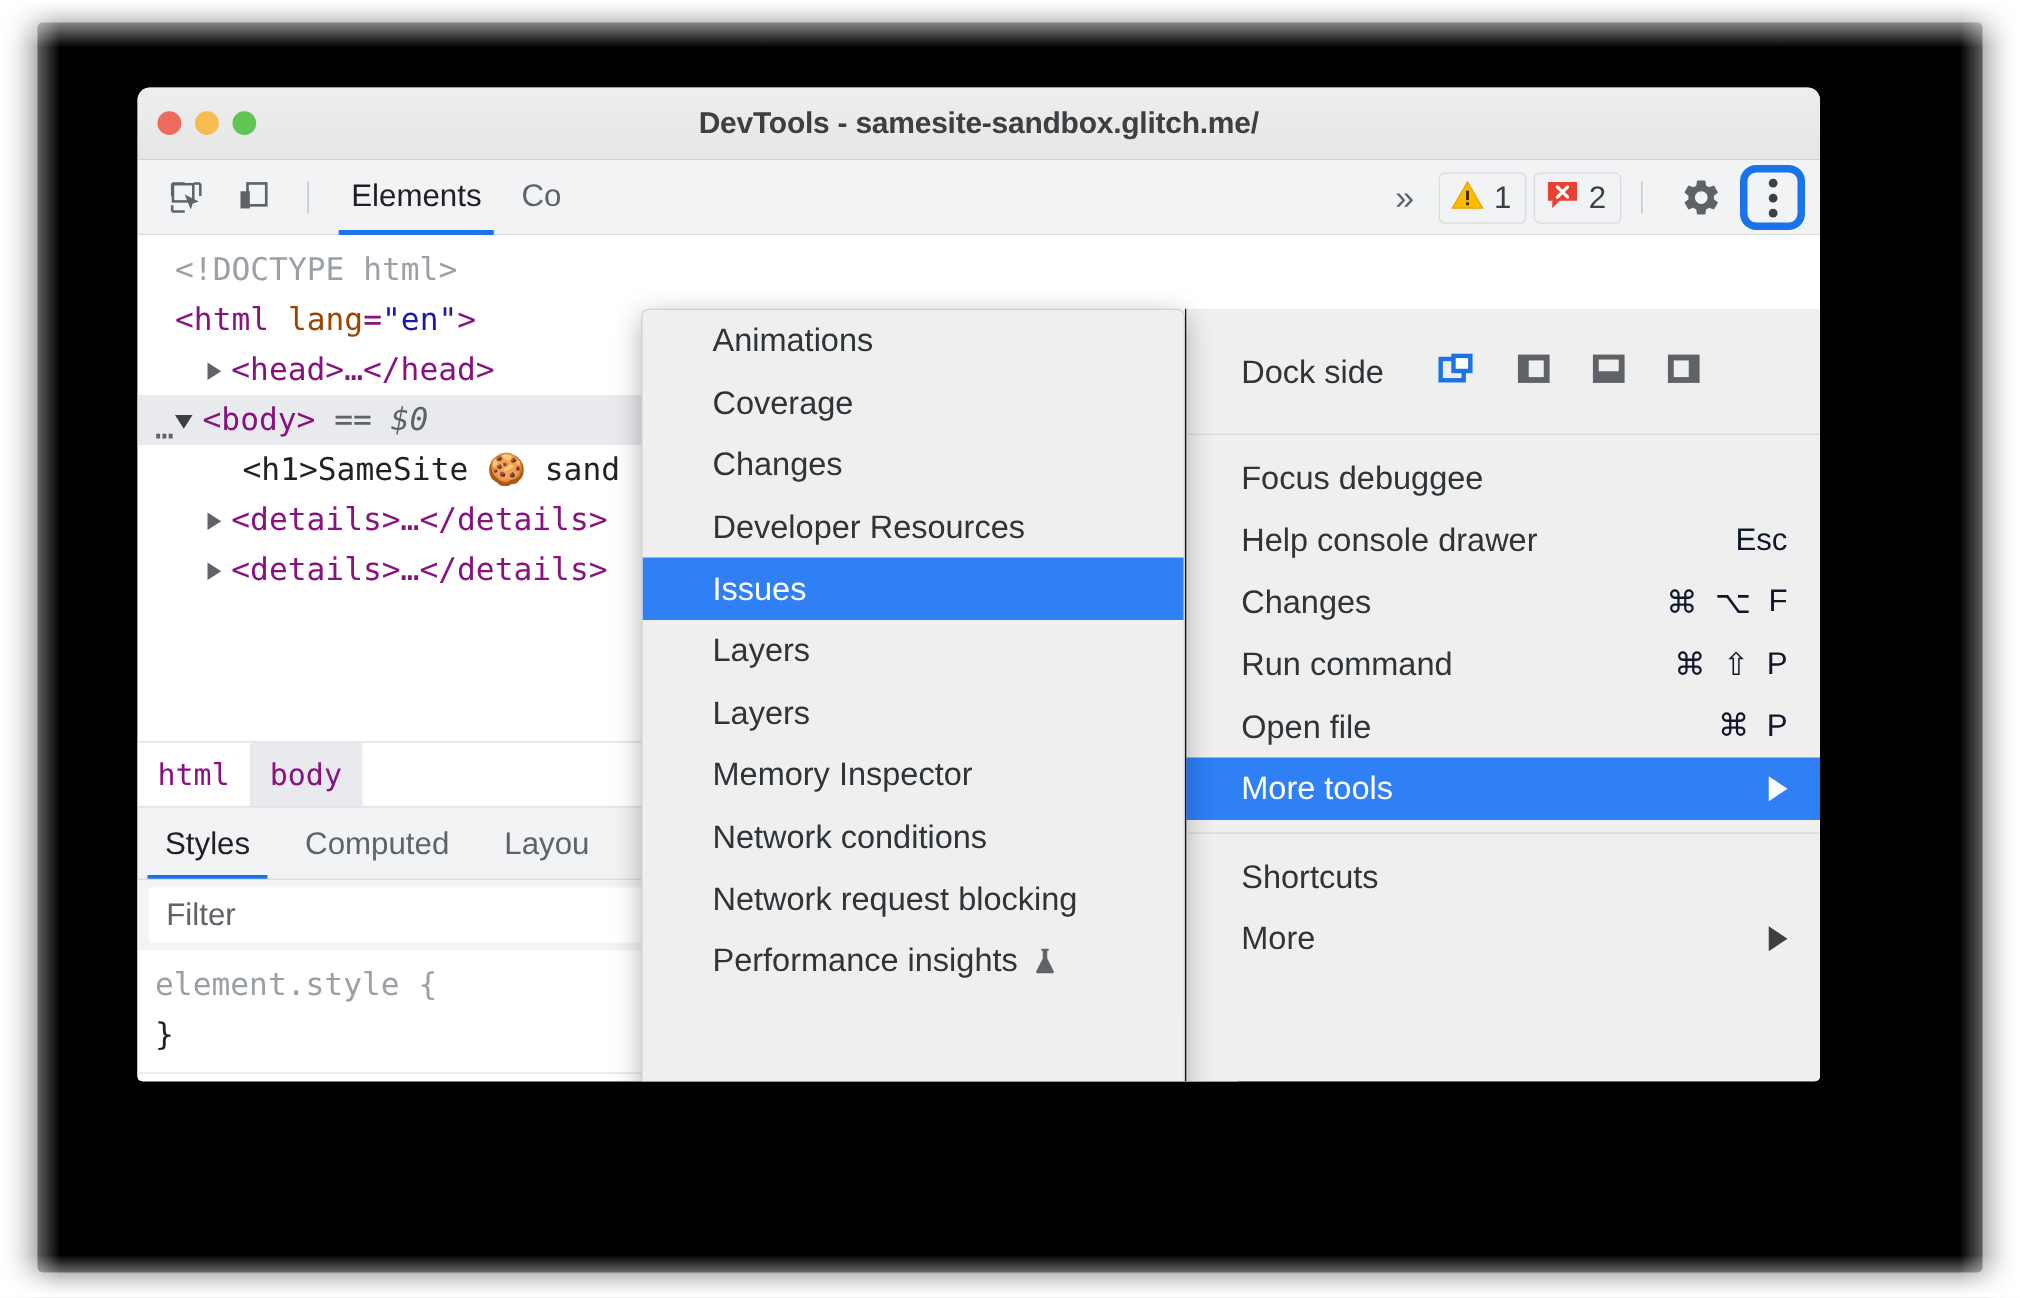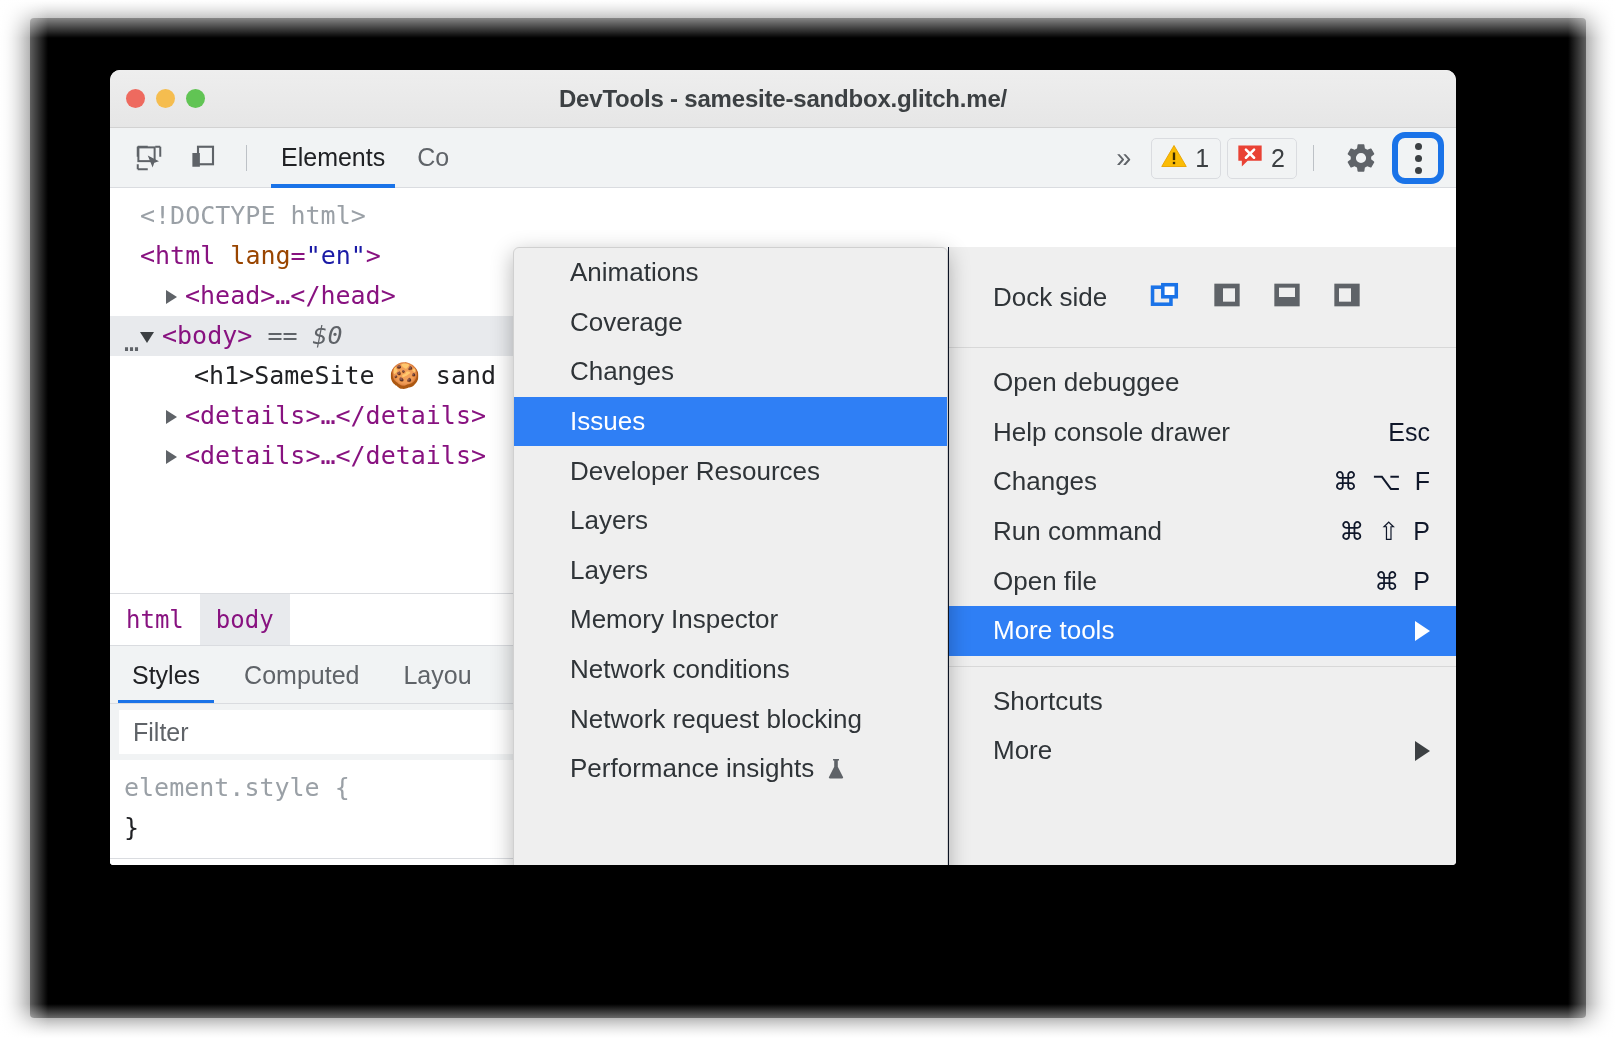--- a/index.html
+++ b/index.html
@@ -393,21 +393,21 @@
                 <rect x="2.5" y="3.5" width="19" height="17" fill="#5f6368"></rect>
                 <rect x="6" y="7" width="9" height="10" fill="#efefef"></rect>
               </svg>
             </span>
           </span>
         </div>
         <div class="sep-line"></div>
         <div class="mm-gap"></div>
 
         <div class="mm-item">
-          <span>Open debuggee</span>
+          <span>Focus debuggee</span>
           <span class="mm-keys"></span>
         </div>
         <div class="mm-item">
           <span>Help console drawer</span>
           <span class="mm-keys">
             <span>Esc</span>
           </span>
         </div>
         <div class="mm-item">
           <span>Changes</span>
@@ -454,25 +454,25 @@
       <div class="submenu">
         <div class="sm-item">
           <span>Animations</span>
         </div>
         <div class="sm-item">
           <span>Coverage</span>
         </div>
         <div class="sm-item">
           <span>Changes</span>
         </div>
+        <div class="sm-item">
+          <span>Developer Resources</span>
+        </div>
         <div class="sm-item hl">
           <span>Issues</span>
-        </div>
-        <div class="sm-item">
-          <span>Developer Resources</span>
         </div>
         <div class="sm-item">
           <span>Layers</span>
         </div>
         <div class="sm-item">
           <span>Layers</span>
         </div>
         <div class="sm-item">
           <span>Memory Inspector</span>
         </div>

